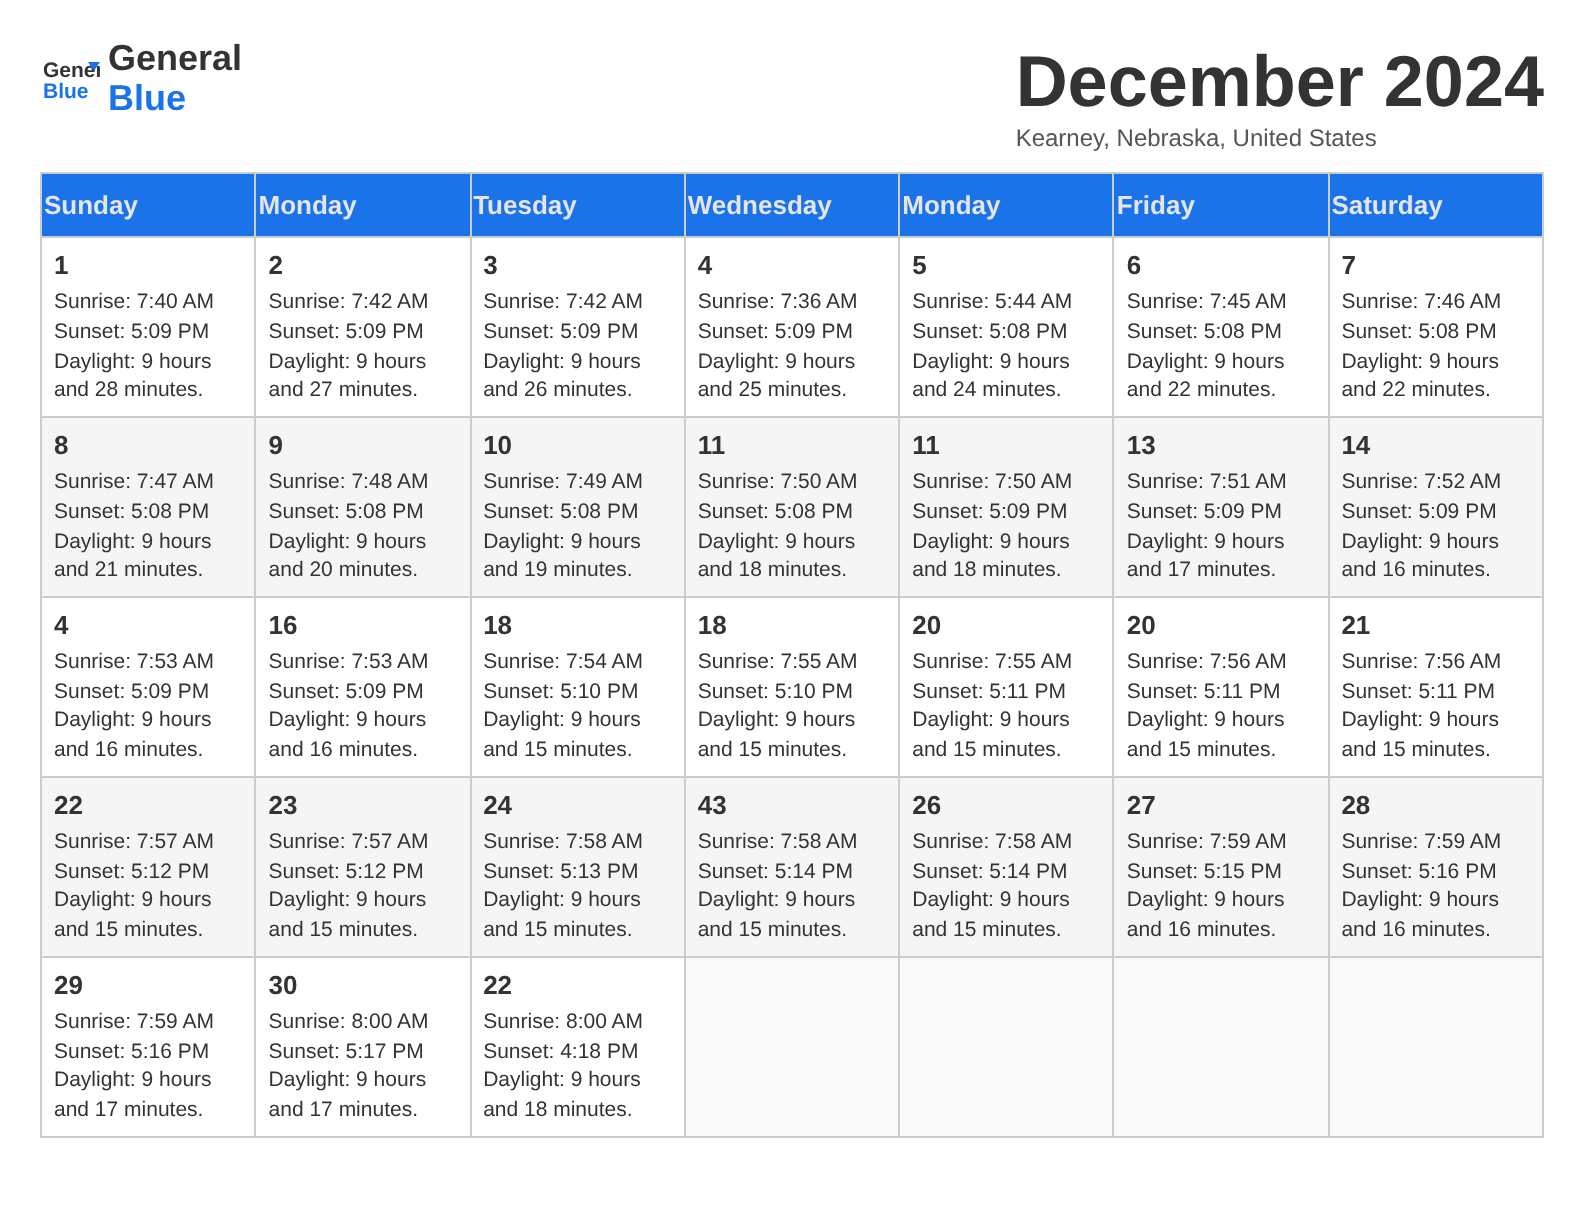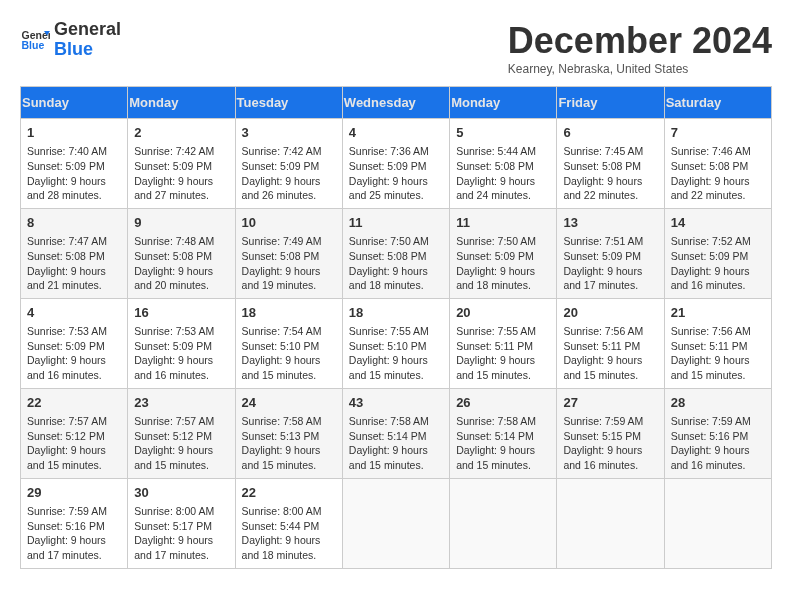--- a/index.html
+++ b/index.html
@@ -305,21 +305,21 @@
         </td>
         <td>
           <span class="day-number">30</span>
           <span>Sunrise: 8:00 AM</span><br>
           <span>Sunset: 5:17 PM</span><br>
           <span>Daylight: 9 hours and 17 minutes.</span>
         </td>
         <td>
           <span class="day-number">22</span>
           <span>Sunrise: 8:00 AM</span><br>
-          <span>Sunset: 5:44 PM</span><br>
+          <span>Sunset: 4:18 PM</span><br>
           <span>Daylight: 9 hours and 18 minutes.</span>
         </td>
         <td class="empty-cell"></td>
         <td class="empty-cell"></td>
         <td class="empty-cell"></td>
         <td class="empty-cell"></td>
       </tr>
     </tbody>
 </table>
 

